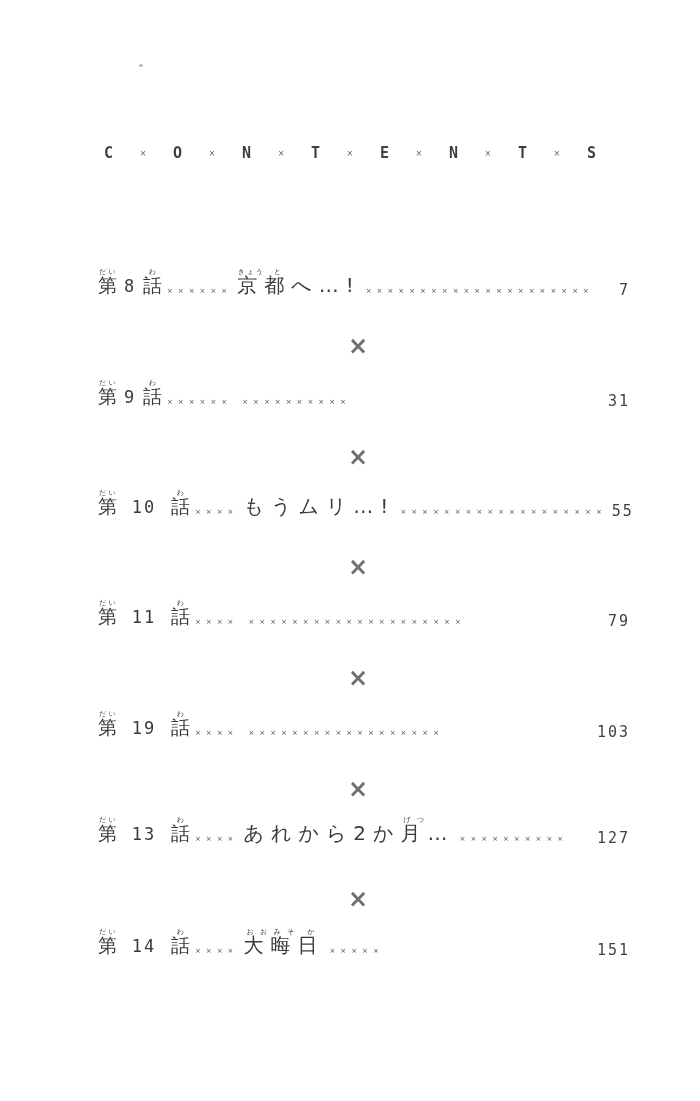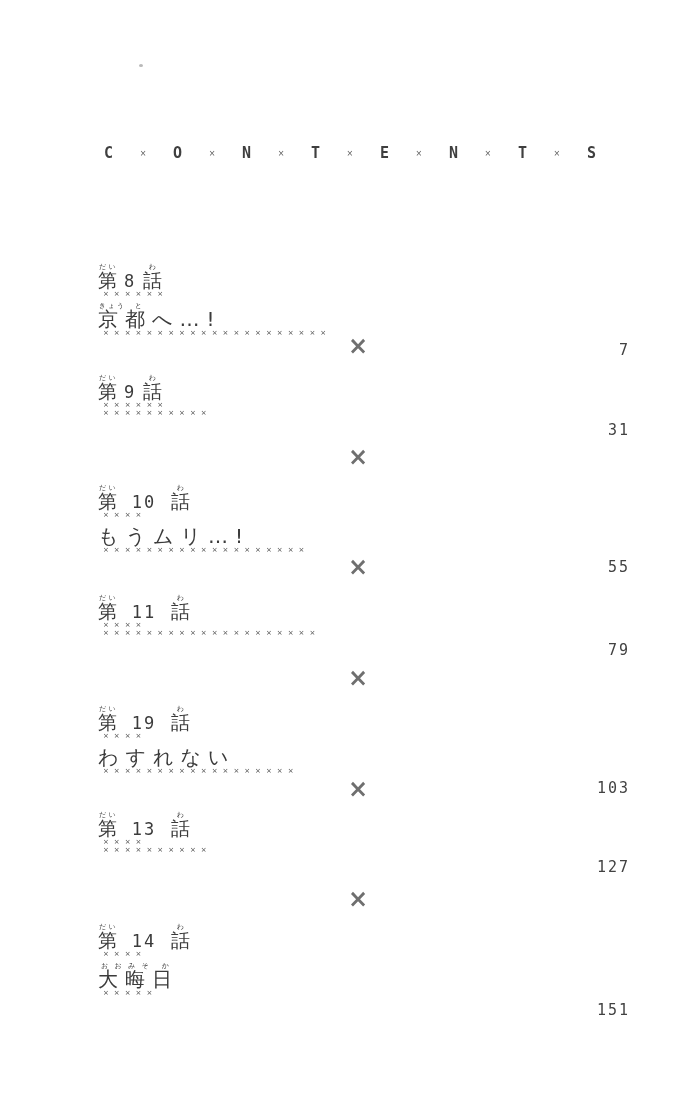--- a/index.html
+++ b/index.html
@@ -20,21 +20,21 @@
     font-family:"DejaVu Sans Mono",monospace;
     font-size:15px;font-weight:bold;color:#3f3f3f;
   }
   .contents-header .hx{
     font-family:"DejaVu Sans",sans-serif;
     font-size:8px;font-weight:normal;color:#5a5a5a;
   }
   
   .toc-row{
     position:absolute;left:98px;right:70px;height:36px;
-    display:flex;align-items:flex-start;white-space:nowrap;flex-direction:column;
+    display:flex;align-items:flex-end;white-space:nowrap;
   }
   .chapter{
     display:inline-flex;justify-content:space-between;align-items:baseline;
     font-size:19px;flex:none;
   }
   .chapter.narrow{width:64px;}
   .chapter.wide{width:92px;}
   .chapter .num{
     font-family:"DejaVu Sans Mono",monospace;
     font-size:17px;letter-spacing:2px;
@@ -154,36 +154,38 @@
 
   <div class="sep" style="top:663px">×</div>
 
   <div class="toc-row" style="top:705px">
     <span class="chapter wide">
       <ruby><span>第</span><rt>だい</rt></ruby>
       <span class="num">19</span>
       <ruby><span>話</span><rt>わ</rt></ruby>
     </span>
     <span class="xleader">××××</span>
-    <span class="title">
-      <span>わすれない</span>
-    </span>
     <span class="xleader">××××××××××××××××××</span>
     <span class="page-num">103</span>
   </div>
 
   <div class="sep" style="top:774px">×</div>
 
   <div class="toc-row" style="top:811px">
     <span class="chapter wide">
       <ruby><span>第</span><rt>だい</rt></ruby>
       <span class="num">13</span>
       <ruby><span>話</span><rt>わ</rt></ruby>
     </span>
     <span class="xleader">××××</span>
+    <span class="title">
+      <span>あれから2か</span>
+      <ruby><span>月</span><rt>げつ</rt></ruby>
+      <span>…</span>
+    </span>
     <span class="xleader">××××××××××</span>
     <span class="page-num">127</span>
   </div>
 
   <div class="sep" style="top:884px">×</div>
 
   <div class="toc-row" style="top:923px">
     <span class="chapter wide">
       <ruby><span>第</span><rt>だい</rt></ruby>
       <span class="num">14</span>

